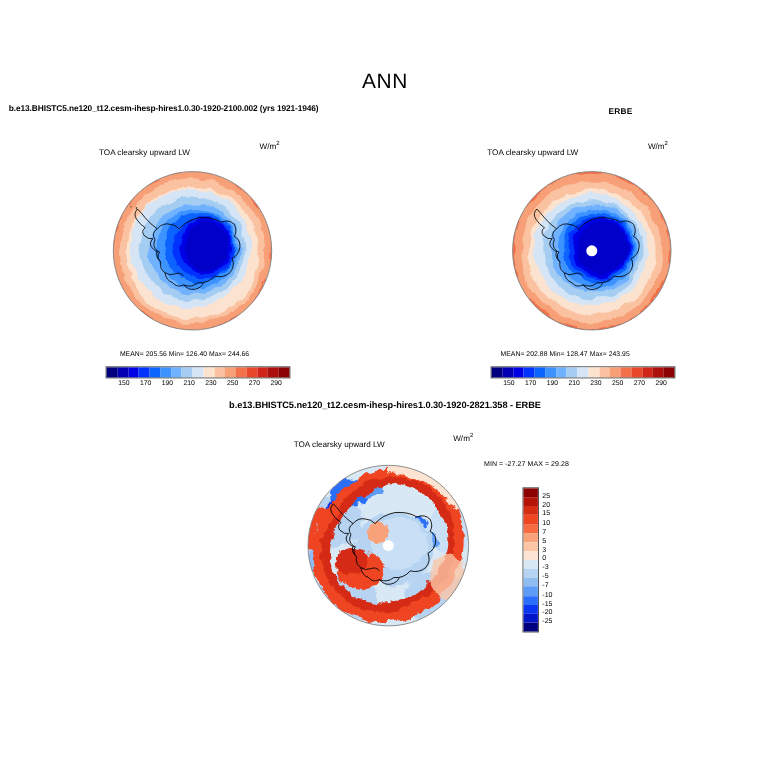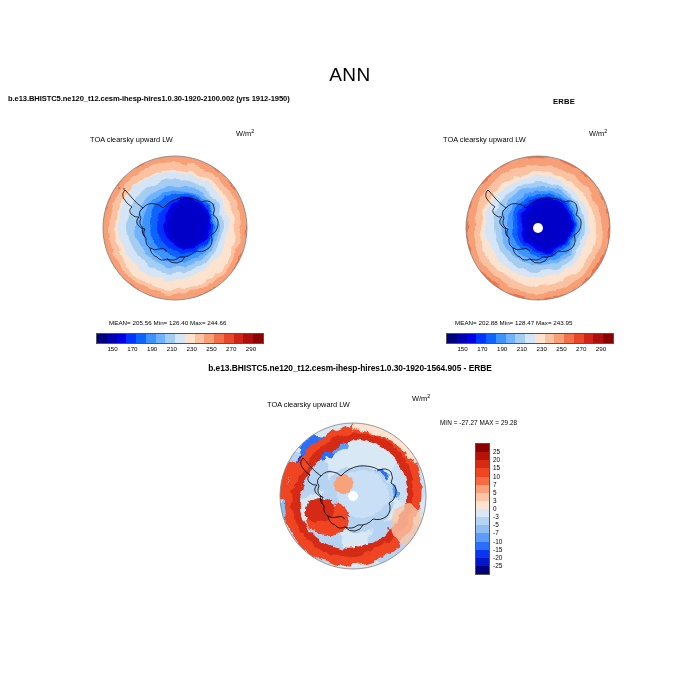--- a/index.html
+++ b/index.html
@@ -58,21 +58,21 @@
   .vbar-ticks span{
     position:absolute;left:0;font-size:6.4px;
     transform:translateY(-50%);white-space:nowrap;
   }
 </style>
 </head>
 <body>
 
 <div class="abs" id="main-title">ANN</div>
 
-<div class="abs" id="left-case-title">b.e13.BHISTC5.ne120_t12.cesm-ihesp-hires1.0.30-1920-2100.002 (yrs 1912-1950)</div>
+<div class="abs" id="left-case-title">b.e13.BHISTC5.ne120_t12.cesm-ihesp-hires1.0.30-1920-2100.002 (yrs 1921-1946)</div>
 
 <div class="abs" style="left:90px;top:128px;" class2="var-label">
   <span class="var-label">TOA clearsky upward LW</span>
 </div>
 <div class="abs unit-label" style="left:236px;top:128px;"><span>W/m</span><sup>2</sup></div>
 
 <div class="abs map-wrap" style="left:75px;top:152px;">
   <svg class="globe" width="200" height="155" viewBox="0 0 200 155">
     <defs>
       <clipPath id="clipM">
@@ -232,21 +232,21 @@
     <span style="left:21.65%">170</span>
     <span style="left:33.42%">190</span>
     <span style="left:45.19%">210</span>
     <span style="left:56.96%">230</span>
     <span style="left:68.73%">250</span>
     <span style="left:80.50%">270</span>
     <span style="left:92.27%">290</span>
   </div>
 </div>
 
-<div class="abs" id="diff-case-title">b.e13.BHISTC5.ne120_t12.cesm-ihesp-hires1.0.30-1920-1564.905 - ERBE</div>
+<div class="abs" id="diff-case-title">b.e13.BHISTC5.ne120_t12.cesm-ihesp-hires1.0.30-1920-2821.358 - ERBE</div>
 
 <div class="abs" style="left:267px;top:393px;">
   <span class="var-label">TOA clearsky upward LW</span>
 </div>
 <div class="abs unit-label" style="left:412px;top:393px;"><span>W/m</span><sup>2</sup></div>
 
 <div class="abs stat-label" style="left:440px;top:419px;font-size:6.4px;">MIN = -27.27 MAX =  29.28</div>
 
 <div class="abs map-wrap" style="left:258px;top:414px;width:190px;height:165px;">
   <svg class="globe" width="190" height="165" viewBox="0 0 190 165">

